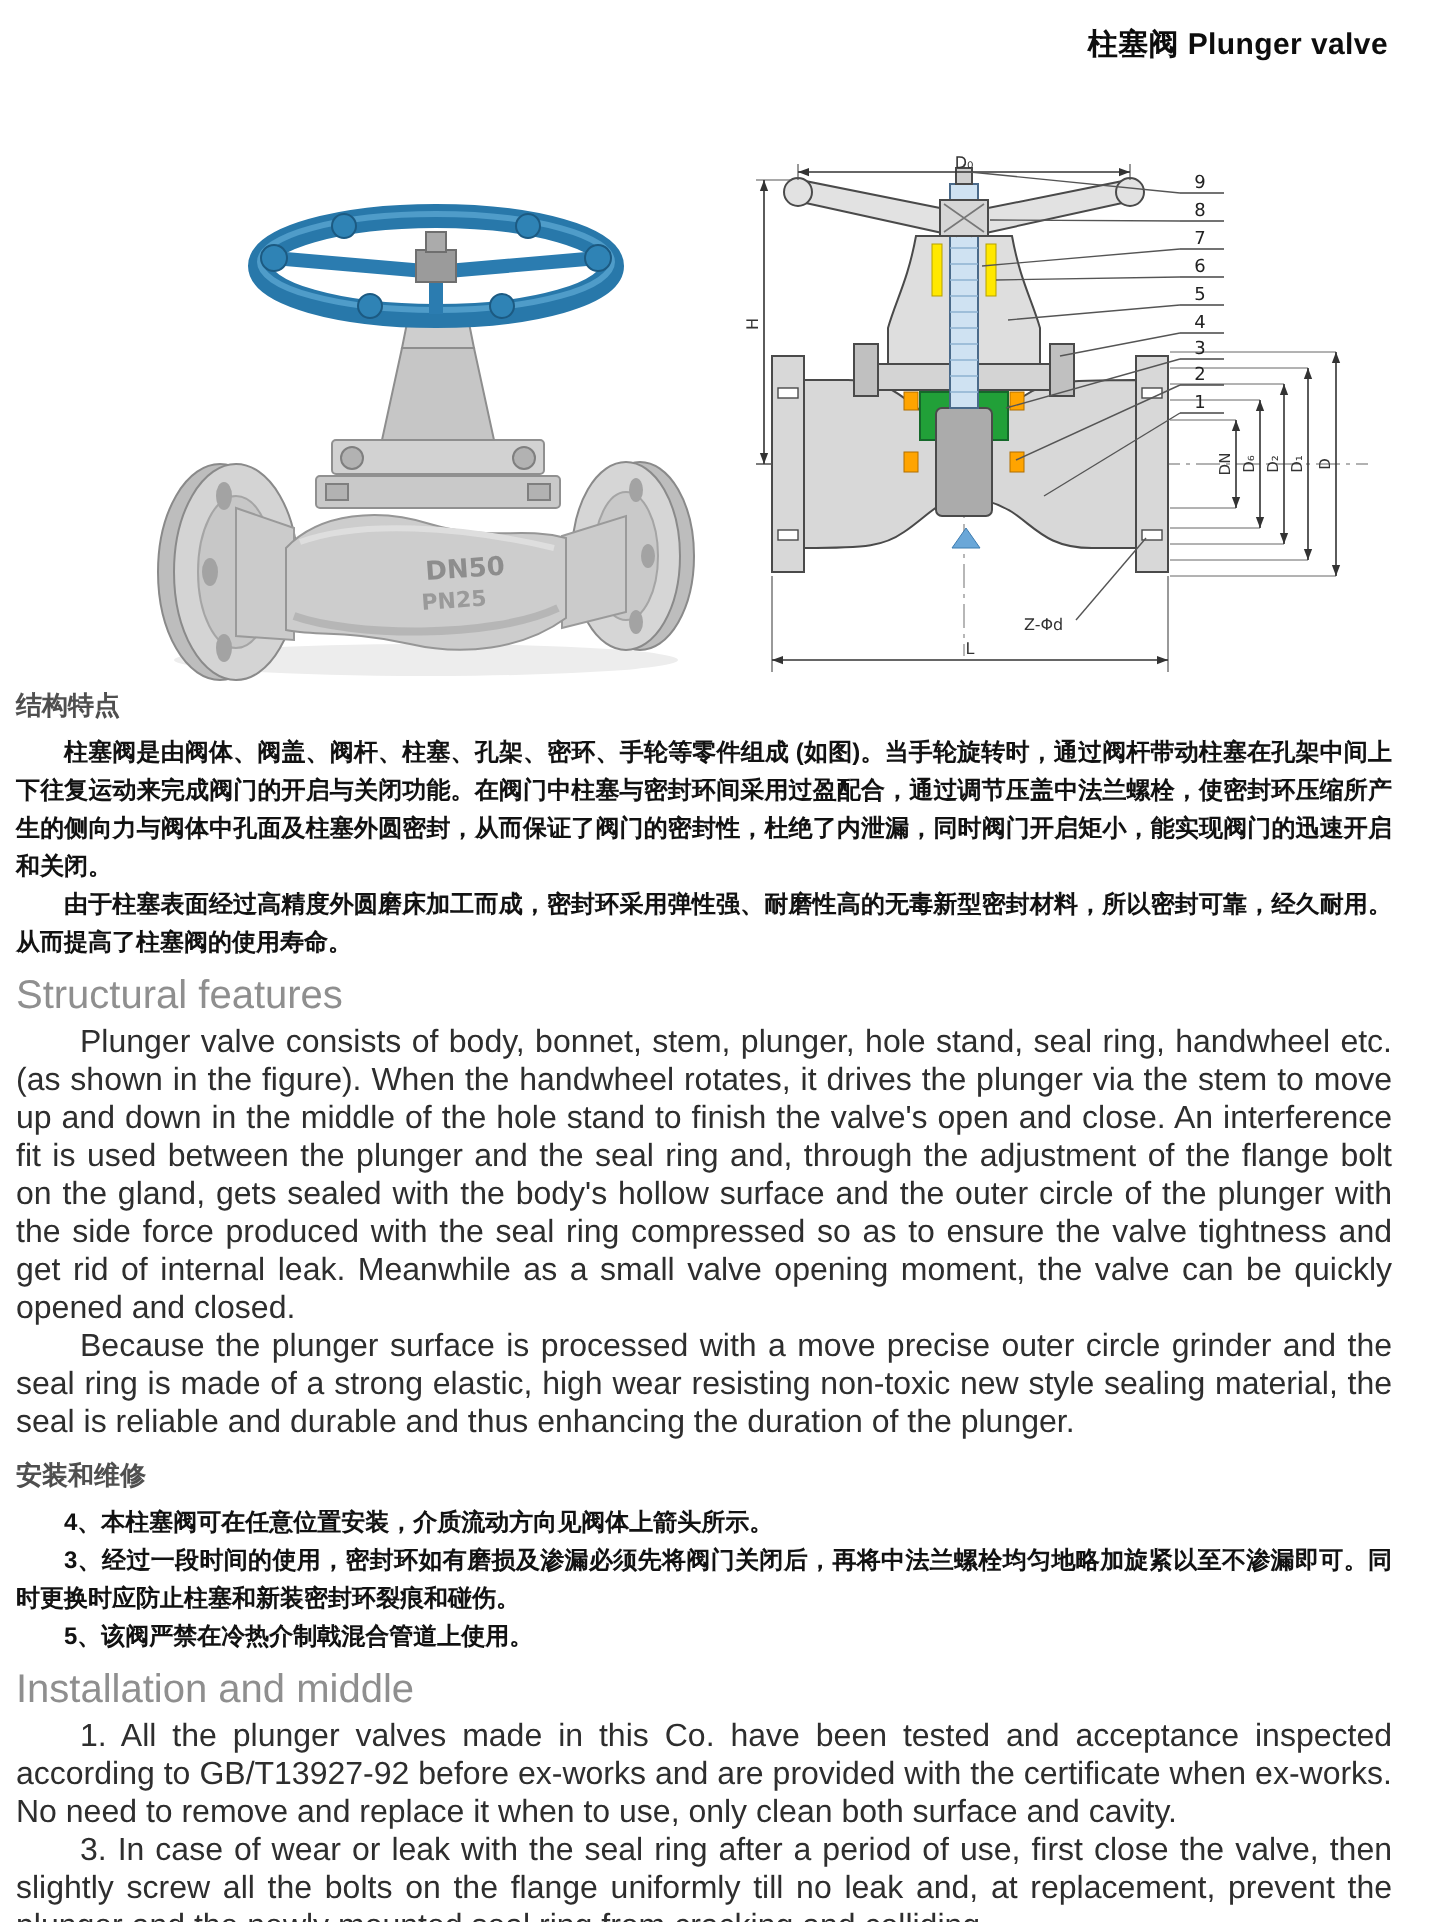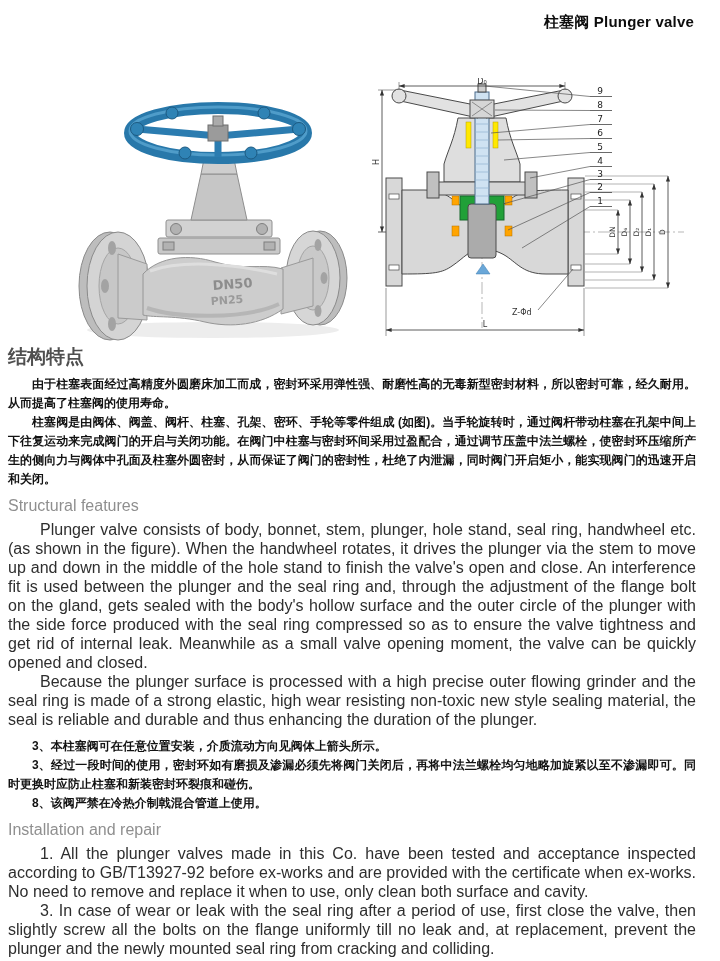--- a/index.html
+++ b/index.html
@@ -5,22 +5,22 @@
   html,body{margin:0;padding:0;background:#fff;}
   .page{position:relative;width:704px;height:961px;background:#ffffff;overflow:hidden;
         font-family:"Liberation Sans","DejaVu Sans",sans-serif;color:#1c1c1c;}
   .title{position:absolute;top:13px;right:10px;font-size:15px;font-weight:bold;color:#0d0d0d;letter-spacing:.2px;}
   .fig{position:absolute;top:78px;}
   .fig.photo{left:55px;}
   .fig.diagram{left:372px;}
   .text-area{position:absolute;left:8px;right:8px;top:344px;}
   .sec{margin:0 0 8px 0;}
   h2{margin:4px 0 5px 0;}
-  .hcn{font-size:19px;font-weight:bold;color:#4f4f4f;}
-  .hen{font-size:16px;line-height:18px;font-weight:normal;color:#8f8f8f;}
+  .hcn{font-size:13px;font-weight:bold;color:#4f4f4f;}
+  .hen{font-size:20px;line-height:18px;font-weight:normal;color:#8f8f8f;}
   .text-area > .sec:first-child h2{margin-top:0;}
   p{margin:0;text-indent:2em;text-align:justify;}
   .cn{font-size:12px;line-height:19px;color:#121212;font-weight:600;}
   .en{font-size:16px;line-height:19px;color:#2e2e2e;}
   svg text{font-family:"DejaVu Sans",sans-serif;}
   .dimtxt{font-size:8px;fill:#333;}
   .dimtxt-sm{font-size:7.5px;fill:#333;}
   .callout{font-size:9px;fill:#222;}
 </style>
 </head>
@@ -226,37 +226,38 @@
       <text class="callout" x="228" y="99" text-anchor="middle">3</text>
       <text class="callout" x="228" y="112" text-anchor="middle">2</text>
       <text class="callout" x="228" y="126" text-anchor="middle">1</text>
     </g>
   </svg>
 
   <div class="text-area">
 
     <div class="sec">
       <h2 class="hcn">结构特点</h2>
+      <p class="cn">柱塞阀是由阀体、阀盖、阀杆、柱塞、孔架、密环、手轮等零件组成 (如图)。当手轮旋转时，通过阀杆带动柱塞在孔架中间上下往复运动来完成阀门的开启与关闭功能。在阀门中柱塞与密封环间采用过盈配合，通过调节压盖中法兰螺栓，使密封环压缩所产生的侧向力与阀体中孔面及柱塞外圆密封，从而保证了阀门的密封性，杜绝了内泄漏，同时阀门开启矩小，能实现阀门的迅速开启和关闭。</p>
       <p class="cn">由于柱塞表面经过高精度外圆磨床加工而成，密封环采用弹性强、耐磨性高的无毒新型密封材料，所以密封可靠，经久耐用。从而提高了柱塞阀的使用寿命。</p>
-      <p class="cn">柱塞阀是由阀体、阀盖、阀杆、柱塞、孔架、密环、手轮等零件组成 (如图)。当手轮旋转时，通过阀杆带动柱塞在孔架中间上下往复运动来完成阀门的开启与关闭功能。在阀门中柱塞与密封环间采用过盈配合，通过调节压盖中法兰螺栓，使密封环压缩所产生的侧向力与阀体中孔面及柱塞外圆密封，从而保证了阀门的密封性，杜绝了内泄漏，同时阀门开启矩小，能实现阀门的迅速开启和关闭。</p>
     </div>
 
     <div class="sec">
       <h2 class="hen">Structural features</h2>
       <p class="en">Plunger valve consists of body, bonnet, stem, plunger, hole stand, seal ring, handwheel etc. (as shown in the figure). When the handwheel rotates, it drives the plunger via the stem to move up and down in the middle of the hole stand to finish the valve's open and close. An interference fit is used between the plunger and the seal ring and, through the adjustment of the flange bolt on the gland, gets sealed with the body's hollow surface and the outer circle of the plunger with the side force produced with the seal ring compressed so as to ensure the valve tightness and get rid of internal leak. Meanwhile as a small valve opening moment, the valve can be quickly opened and closed.</p>
-      <p class="en">Because the plunger surface is processed with a high precise outer flowing grinder and the seal ring is made of a strong elastic, high wear resisting non-toxic new style sealing material, the seal is reliable and durable and thus enhancing the duration of the plunger.</p>
-    </div>
-
-    <div class="sec">
-      <p class="cn">3、本柱塞阀可在任意位置安装，介质流动方向见阀体上箭头所示。</p>
+      <p class="en">Because the plunger surface is processed with a move precise outer circle grinder and the seal ring is made of a strong elastic, high wear resisting non-toxic new style sealing material, the seal is reliable and durable and thus enhancing the duration of the plunger.</p>
+    </div>
+
+    <div class="sec">
+      <h2 class="hcn">安装和维修</h2>
+      <p class="cn">4、本柱塞阀可在任意位置安装，介质流动方向见阀体上箭头所示。</p>
       <p class="cn">3、经过一段时间的使用，密封环如有磨损及渗漏必须先将阀门关闭后，再将中法兰螺栓均匀地略加旋紧以至不渗漏即可。同时更换时应防止柱塞和新装密封环裂痕和碰伤。</p>
-      <p class="cn">8、该阀严禁在冷热介制戟混合管道上使用。</p>
-    </div>
-
-    <div class="sec">
-      <h2 class="hen">Installation and repair</h2>
+      <p class="cn">5、该阀严禁在冷热介制戟混合管道上使用。</p>
+    </div>
+
+    <div class="sec">
+      <h2 class="hen">Installation and middle</h2>
       <p class="en">1. All the plunger valves made in this Co. have been tested and acceptance inspected according to GB/T13927-92 before ex-works and are provided with the certificate when ex-works. No need to remove and replace it when to use, only clean both surface and cavity.</p>
       <p class="en">3. In case of wear or leak with the seal ring after a period of use, first close the valve, then slightly screw all the bolts on the flange uniformly till no leak and, at replacement, prevent the plunger and the newly mounted seal ring from cracking and colliding.</p>
 
     </div>
 
   </div>
 </div>
 
 </body></html>

